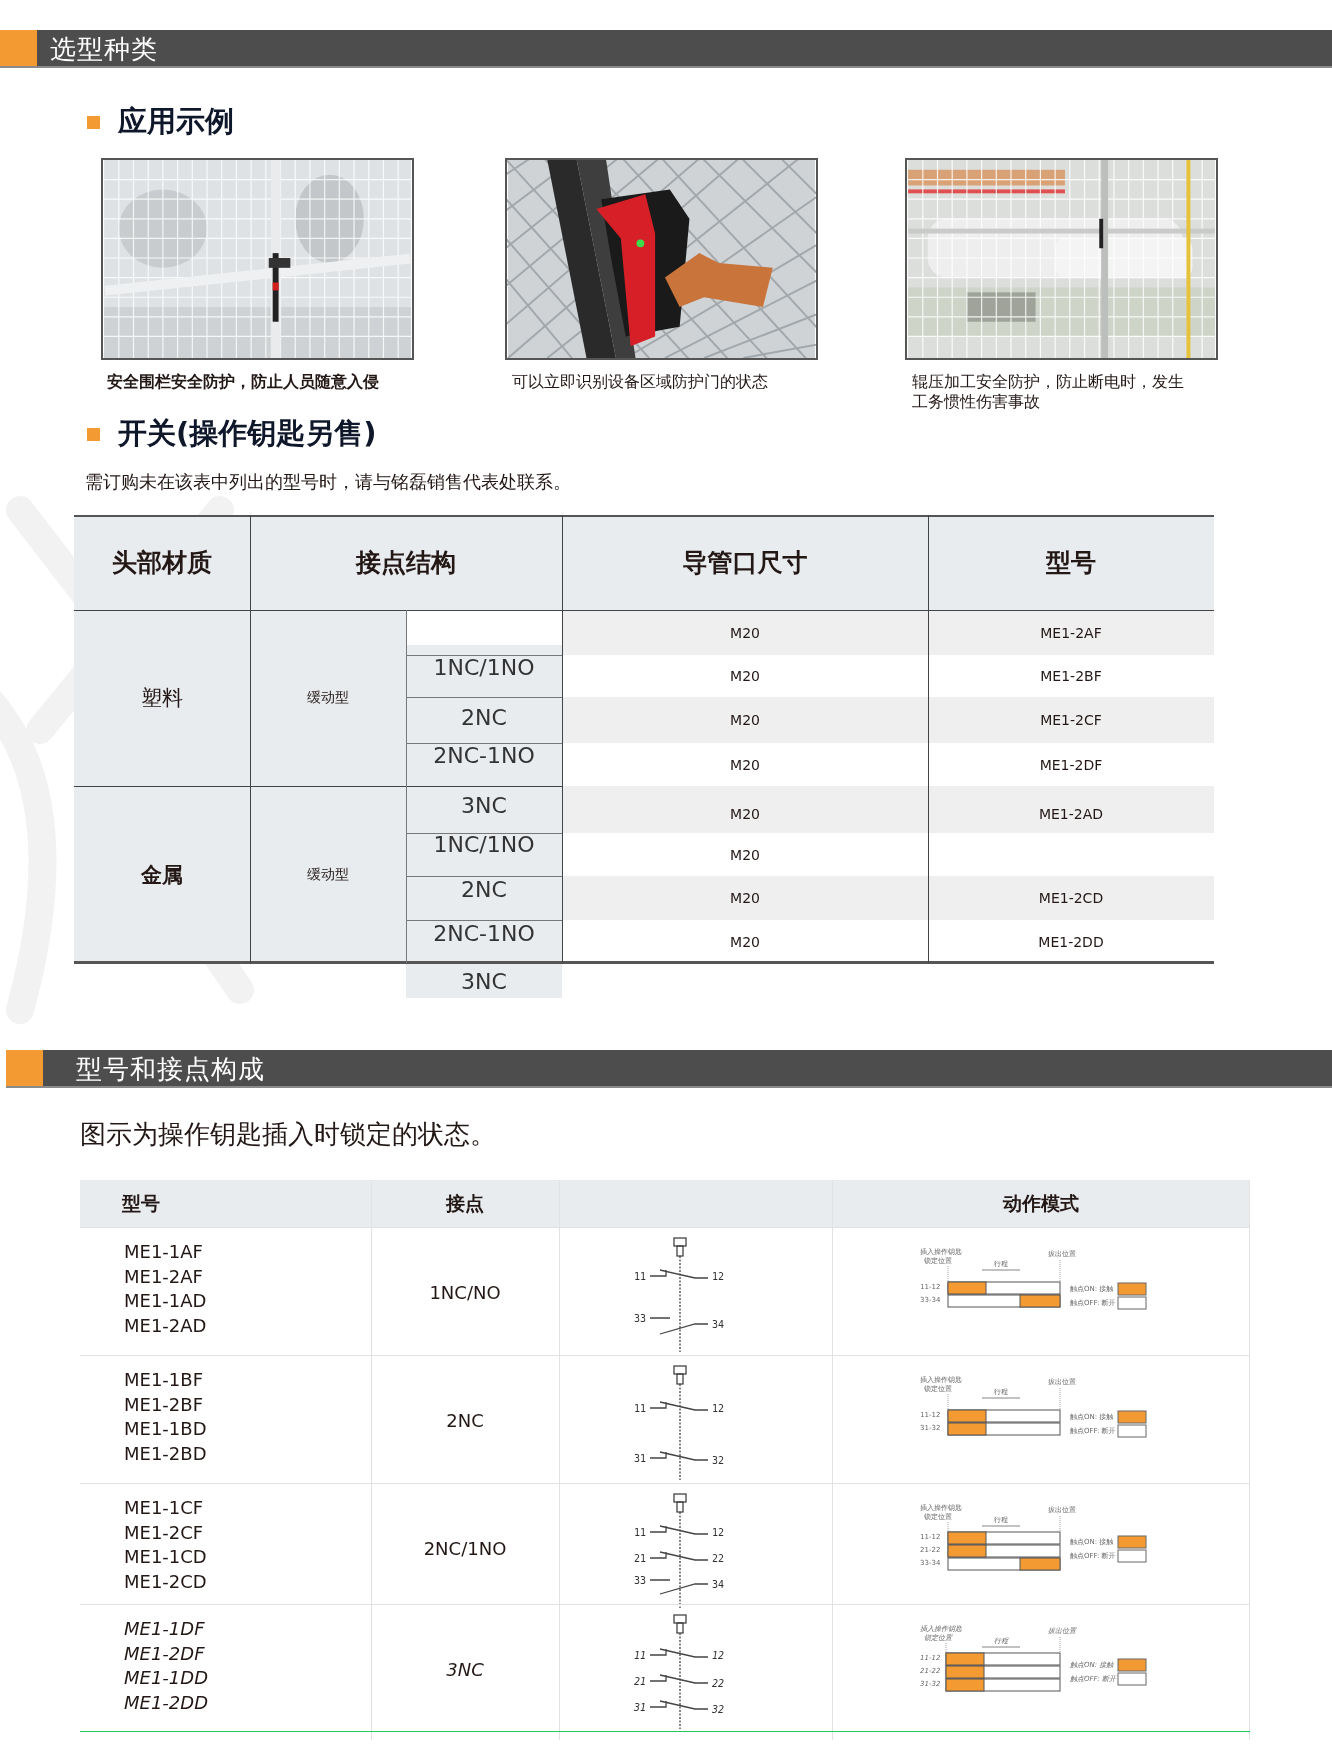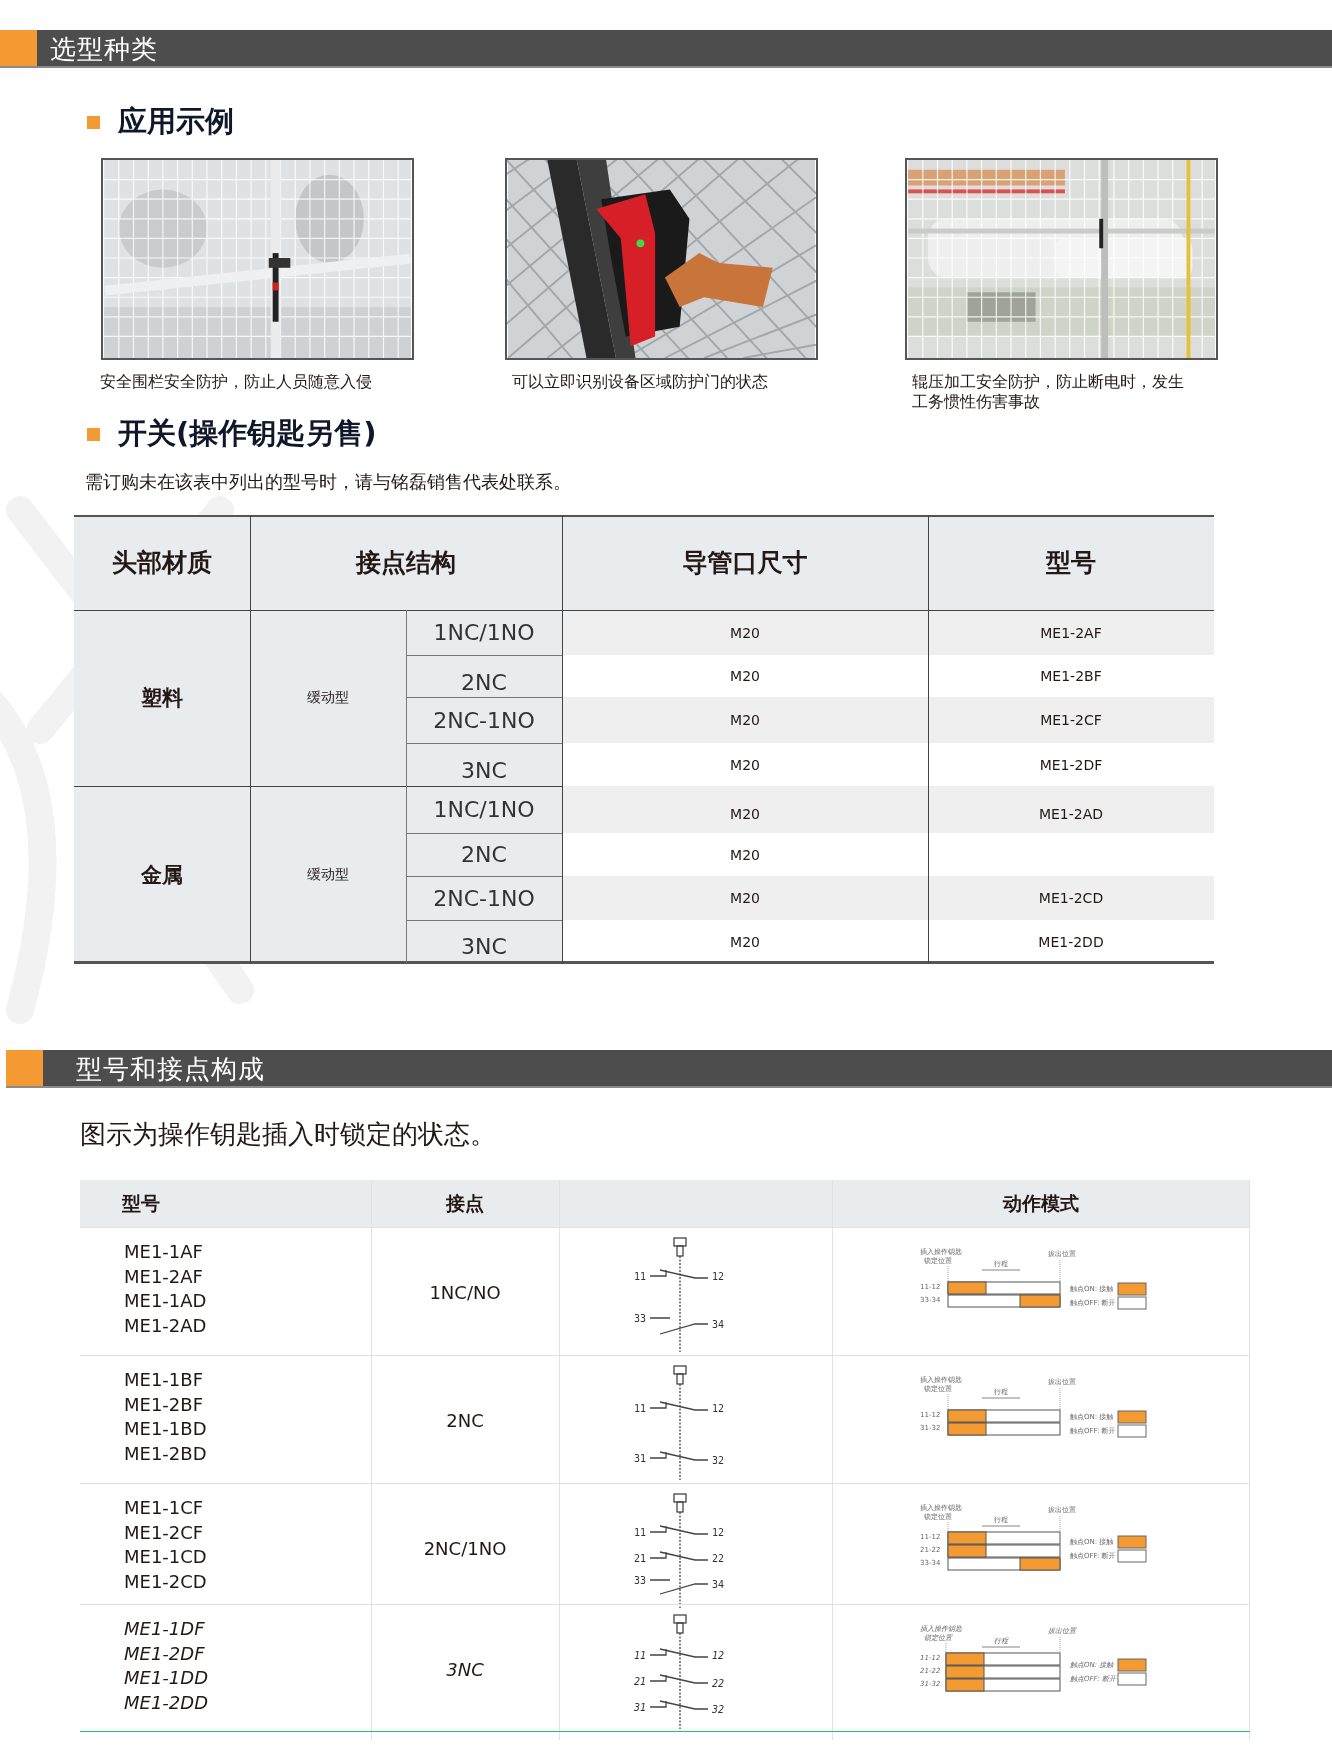--- a/index.html
+++ b/index.html
@@ -22,21 +22,21 @@
   .note { position: absolute; font-size: 18px; color: #231815; }
 
   
   .t1 { position: absolute; left: 74px; top: 515px; width: 1140px; height: 448px; }
   .t1 .c { position: absolute; display: flex; align-items: center; justify-content: center; text-align: center; }
   .t1 .gray { background: #e9ecef; }
   .t1 .stripe { background: #efefef; }
   .t1 .white { background: #ffffff; }
   .t1 .hdr { font-weight: bold; font-size: 25px; }
   .t1 .body-txt { font-size: 14px; }
-  .t1 .mono-cell { font-size: 22px; color: #333; }
+  .t1 .mono-cell { font-size: 22px; color: #333; margin-top: 35px; }
   .t1 .vline { position: absolute; width: 1px; background: #444; }
   .t1 .hline { position: absolute; height: 1px; background: #444; }
 
   
   .t2 { position: absolute; left: 80px; top: 1180px; width: 1170px; height: 560px; }
   .t2 .hrow { position: absolute; left: 0; top: 0; width: 1170px; height: 47px; background: #e9ecef; }
   .t2 .hcell { position: absolute; top: 0; height: 47px; display: flex; align-items: center; font-weight: bold; font-size: 19px; }
   .t2 .row { position: absolute; left: 0; width: 1170px; height: 128px; border-top: 1px solid #e2e2e2; }
   .t2 .models { position: absolute; left: 44px; top: 12px; font-size: 18px; line-height: 24.5px; color: #231815; }
   .t2 .contact { position: absolute; left: 291px; width: 188px; top: 0; height: 128px; display: flex; align-items: center; justify-content: center; font-size: 18px; }
@@ -113,21 +113,21 @@
       <path d="M0 20H313M0 40H313M0 60H313M0 80H313M0 100H313M0 120H313M0 140H313M0 160H313M0 180H313"></path>
       <path d="M15 0V202M30 0V202M45 0V202M60 0V202M75 0V202M90 0V202M105 0V202M120 0V202M135 0V202M150 0V202M165 0V202M180 0V202M195 0V202M210 0V202M225 0V202M240 0V202M255 0V202M270 0V202M285 0V202M300 0V202"></path>
     </g>
     <rect x="0" y="70" width="313" height="5" fill="#c9cbc9"></rect>
     <rect x="197" y="0" width="7" height="202" fill="#bdbfbd"></rect>
     <rect x="195" y="60" width="4" height="30" fill="#222"></rect>
     <rect x="284" y="0" width="4" height="202" fill="#e6c23a"></rect>
   </svg>
 </div>
 
-<div class="caption" style="left:100px; top:372px;">
+<div class="caption" style="left:107px; top:372px;font-weight:bold;">
   <div>安全围栏安全防护，防止人员随意入侵</div>
 </div>
 <div class="caption" style="left:512px; top:372px;">
   <div>可以立即识别设备区域防护门的状态</div>
 </div>
 <div class="caption" style="left:912px; top:372px;">
   <div>辊压加工安全防护，防止断电时，发生</div>
   <div>工务惯性伤害事故</div>
 </div>
 
@@ -137,21 +137,21 @@
 </div>
 <div class="note" style="left:85px; top:470px;">需订购未在该表中列出的型号时，请与铭磊销售代表处联系。</div>
 
 <div class="t1">
 
   <div class="c gray hdr" style="left:0; top:0; width:176px; height:95px;">头部材质</div>
   <div class="c gray hdr" style="left:176px; top:0; width:312px; height:95px;">接点结构</div>
   <div class="c gray hdr" style="left:488px; top:0; width:366px; height:95px;">导管口尺寸</div>
   <div class="c gray hdr" style="left:854px; top:0; width:286px; height:95px;">型号</div>
 
-  <div class="c gray" style="left:0; top:95px; width:176px; height:176px; font-weight:bold; font-size:21px;">塑料</div>
+  <div class="c gray" style="left:0; top:95px; width:176px; height:176px; font-weight:normal; font-size:21px;">塑料</div>
   <div class="c gray body-txt" style="left:176px; top:95px; width:156px; height:176px;">缓动型</div>
 
   <div class="c gray" style="left:0; top:271px; width:176px; height:177px; font-weight:bold; font-size:21px;">金属</div>
   <div class="c gray body-txt" style="left:176px; top:271px; width:156px; height:177px;">缓动型</div>
 
   <div class="c gray mono-cell" style="left:332px; top:95px; width:156px; height:45px;">1NC/1NO</div>
   <div class="c stripe body-txt" style="left:488px; top:95px; width:366px; height:45px;">M20</div>
   <div class="c stripe body-txt" style="left:854px; top:95px; width:286px; height:45px;">ME1-2AF</div>
 
   <div class="c gray mono-cell" style="left:332px; top:140px; width:156px; height:42px; padding-top:12px;">2NC</div>

